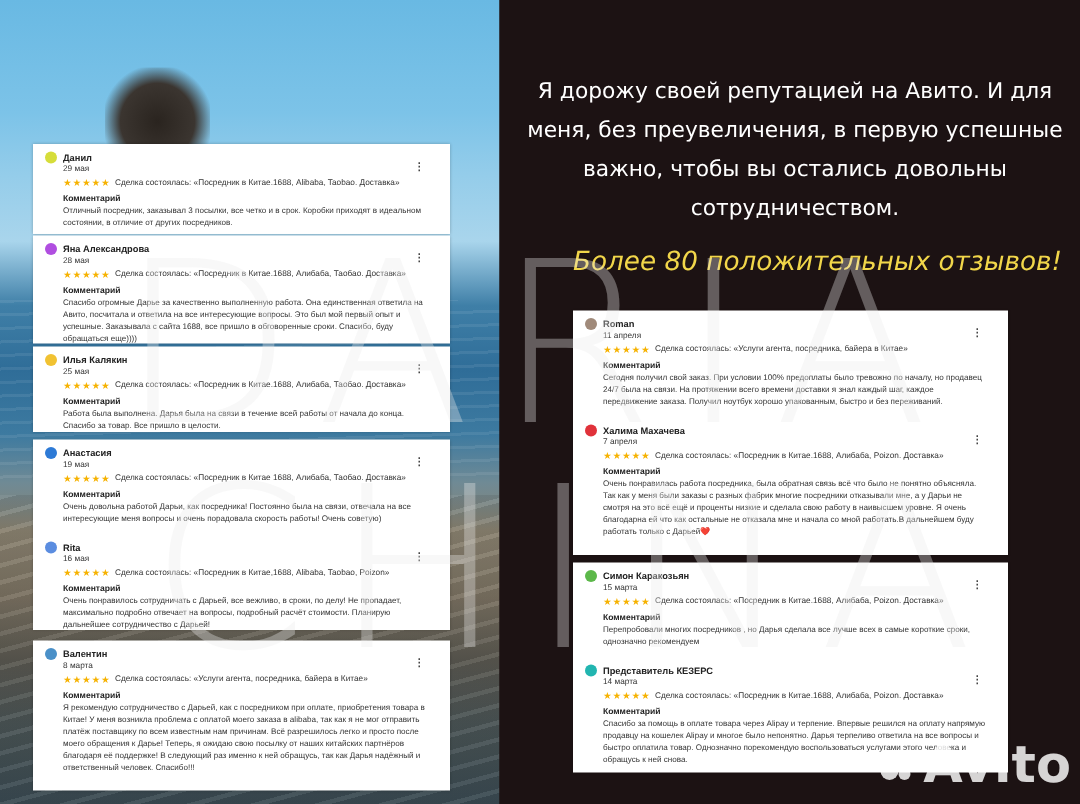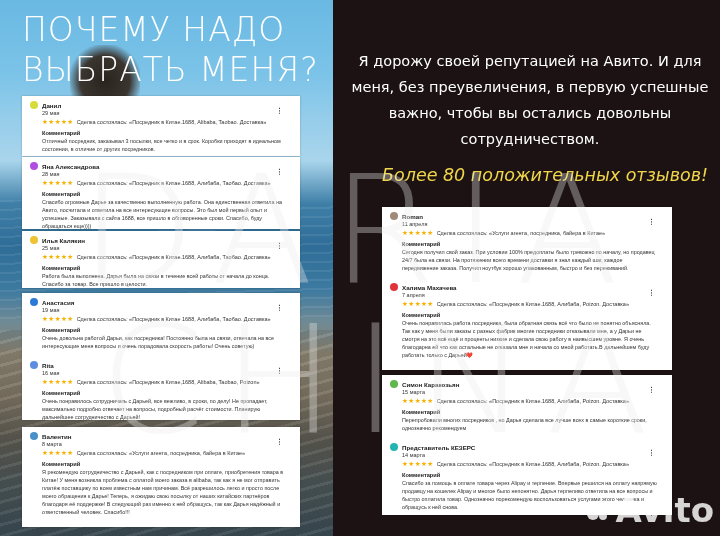--- a/index.html
+++ b/index.html
@@ -87,21 +87,20 @@
 <body>
 
 <div class="page">
   <div class="left-bg">
     <div class="silhouette"></div>
     <div class="waves"></div>
     <div class="rocks"></div>
   </div>
   <div class="right-bg"></div>
 
-  <h1 class="main-title">ПОЧЕМУ НАДО ВЫБРАТЬ МЕНЯ?</h1>
 
   <p class="intro-text">Я дорожу своей репутацией на Авито. И для меня, без преувеличения, в первую успешные важно, чтобы вы остались довольны сотрудничеством.</p>
 
   <p class="highlight">Более 80 положительных отзывов!</p>
 
   <div class="card" style="left:22px; top:96px; width:278px; height:60px;">
     <div class="entry">
       <div class="head">
           <span class="avatar" style="background:#d6dd3a"></span>
           <span class="name">Данил</span>

